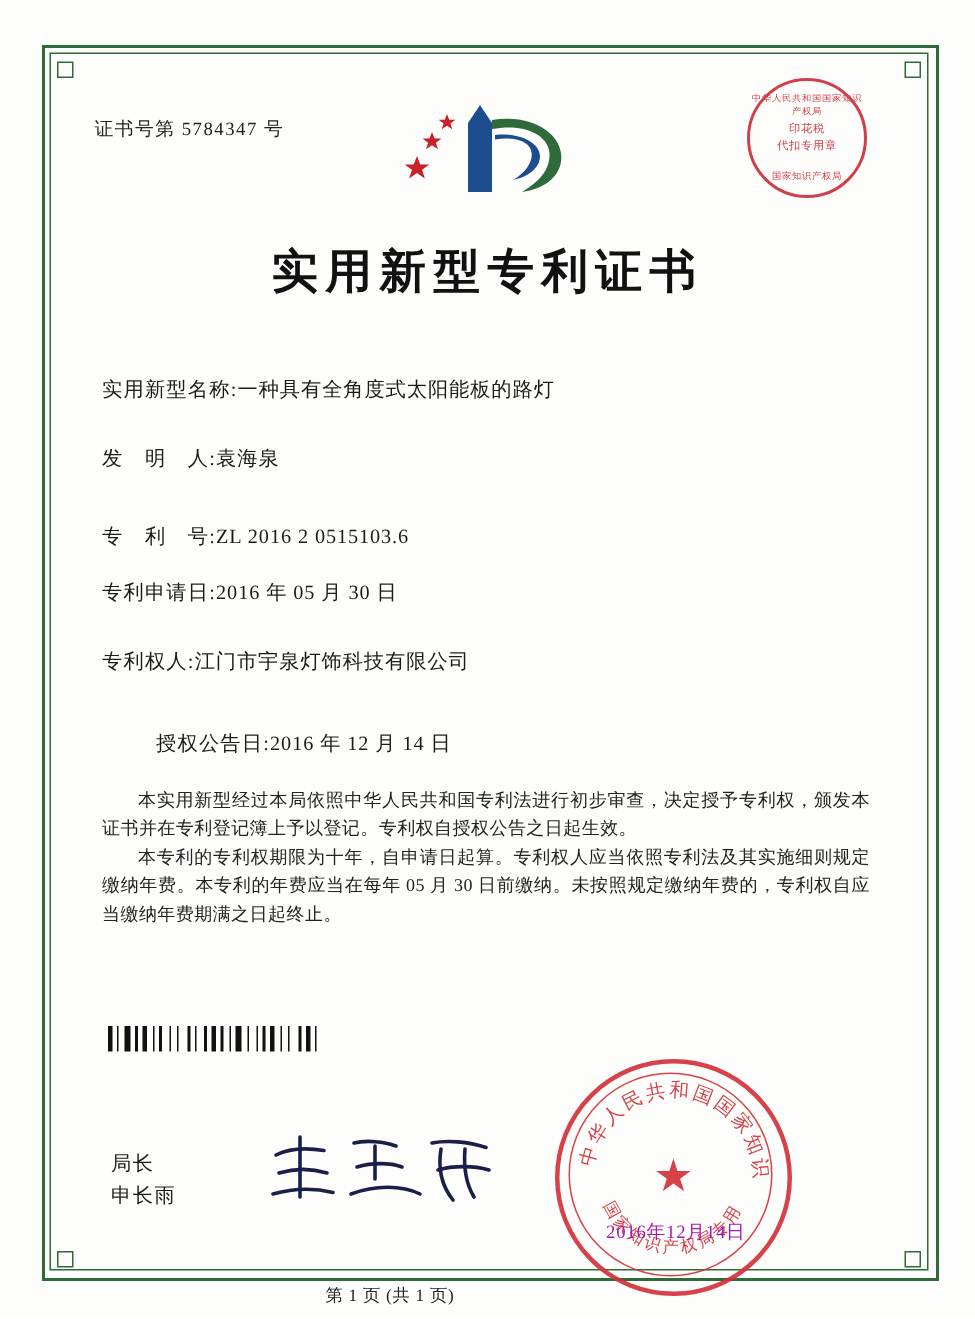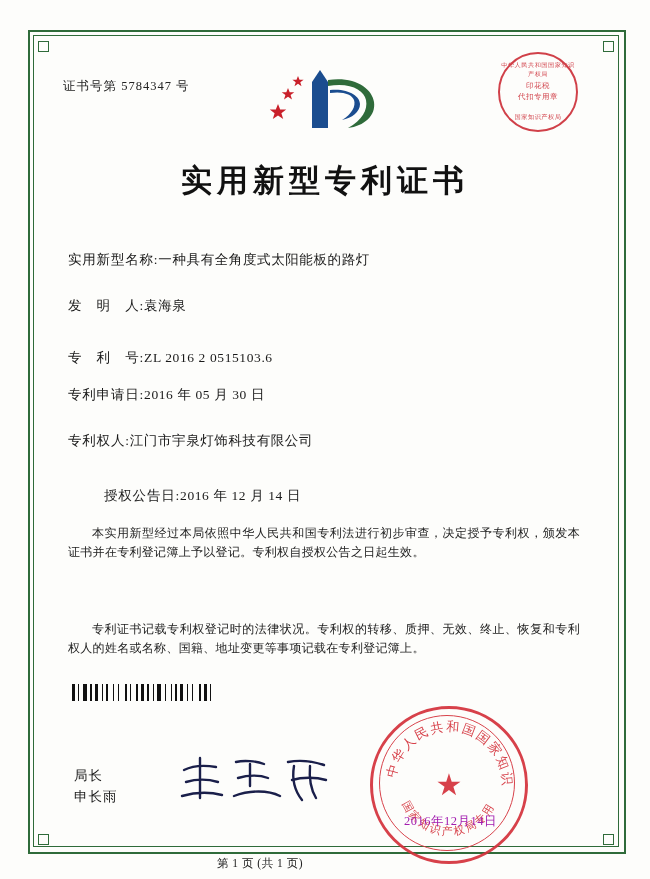--- a/index.html
+++ b/index.html
@@ -286,21 +286,21 @@
     <span class="lbl">专利申请日:</span><span class="val">2016 年 05 月 30 日</span>
   </div>
   <div class="field f5">
     <span class="lbl">专利权人:</span><span class="val">江门市宇泉灯饰科技有限公司</span>
   </div>
   <div class="field f6">
     <span class="lbl">授权公告日:</span><span class="val">2016 年 12 月 14 日</span>
   </div>
 
   <div class="para p1">本实用新型经过本局依照中华人民共和国专利法进行初步审查，决定授予专利权，颁发本证书并在专利登记簿上予以登记。专利权自授权公告之日起生效。</div>
-  <div class="para p3">专利证书记载专利权登记时的法律状况。专利权的转移、质押、无效、终止、恢复和专利权人的姓名或名称、国籍、地址变更等事项记载在专利登记簿上。</div>
+  <div class="para p2">本专利的专利权期限为十年，自申请日起算。专利权人应当依照专利法及其实施细则规定缴纳年费。本专利的年费应当在每年 05 月 30 日前缴纳。未按照规定缴纳年费的，专利权自应当缴纳年费期满之日起终止。</div>
 
   <div class="barcode" id="barcode">
       <i style="left: 0px; width: 3px;"></i>
       <i style="left: 6px; width: 1px;"></i>
       <i style="left: 11px; width: 4px;"></i>
       <i style="left: 18px; width: 2px;"></i>
       <i style="left: 23px; width: 3px;"></i>
       <i style="left: 30px; width: 1px;"></i>
       <i style="left: 34px; width: 2px;"></i>
       <i style="left: 41px; width: 1px;"></i>

